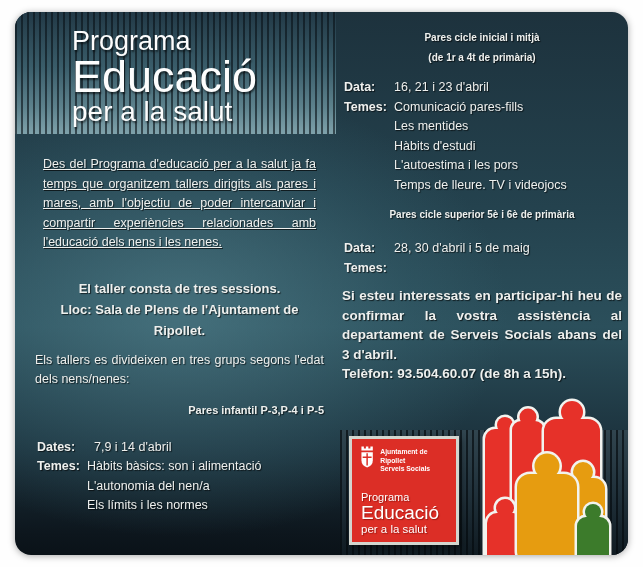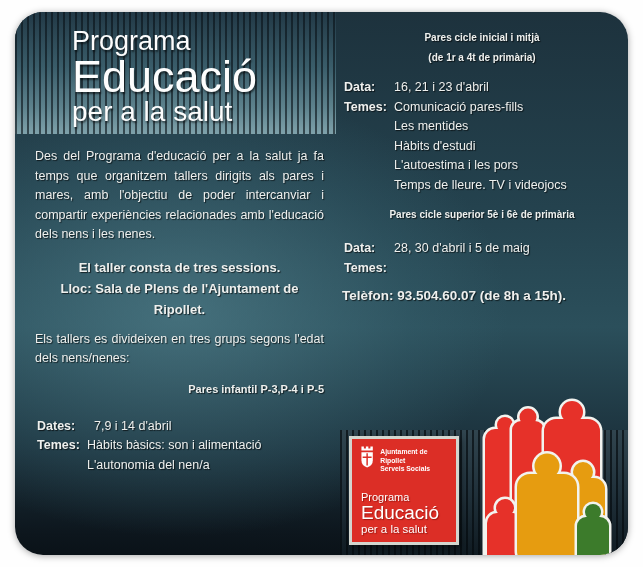--- a/index.html
+++ b/index.html
@@ -1,41 +1,41 @@
 <!DOCTYPE html>
 <html><head>
 <meta charset="utf-8">
 <style>
   html,body { margin:0; padding:0; background:#ffffff; }
   .page { position:relative; width:643px; height:567px; background:#fefefe; overflow:hidden;
           font-family:"Liberation Sans", sans-serif; }
   .card { position:absolute; left:15px; top:12px; width:613px; height:543px;
-          border-radius:28px; overflow:hidden;
+          border-radius:16px; overflow:hidden;
           background:
             radial-gradient(ellipse 420px 290px at 27% 55%, rgba(86,134,146,0.60), rgba(60,105,118,0.28) 55%, rgba(0,0,0,0) 78%),
             linear-gradient(180deg,#1d323d 0%,#24424e 36%,#2b4f5b 58%,#1b313c 80%,#0d161d 96%,#0a1218 100%);
           box-shadow:0 1px 7px rgba(0,0,0,0.35); }
 
   .stripes-title { position:absolute; left:0; top:0; width:321px; height:122px;
           background:
             repeating-linear-gradient(90deg, rgba(9,18,24,0.62) 0 2px, rgba(0,0,0,0) 2px 6px),
             linear-gradient(180deg,#223946 0%,#3a5d6a 45%,#5d828d 78%,#7fa2ab 100%);
           box-sizing:border-box; padding-left:57px; color:#fdfdfd;
           text-shadow:1px 2px 2px rgba(0,0,0,0.55); }
   .title-l1 { font-size:27px; line-height:29px; margin-top:15px; }
   .title-l2 { font-size:45px; line-height:41px; }
   .title-l3 { font-size:28px; line-height:30px; }
 
   .txt { color:#eef0ee; font-size:12.5px; line-height:19.5px;
          text-shadow:1px 1px 1px rgba(0,0,0,0.65); }
   .left-col  { position:absolute; left:20px;  top:135px; width:289px; }
   .right-col { position:absolute; left:327px; top:10px;  width:280px; }
 
-  .intro { text-align:justify; margin:0; }
-  .center-bold { text-align:center; font-weight:bold; font-size:13px; line-height:21px; margin:12px 0 0; }
+  .intro { text-align:justify; margin:8px;text-decoration:underline; }
+  .center-bold { text-align:center; font-weight:bold; font-size:13px; line-height:21px; margin:25px 0 0; }
   .groups { text-align:justify; margin:10px 0 0; }
   .group-heading { text-align:right; font-weight:bold; font-size:11px; line-height:20px; margin:10px 0 0; }
 
   .dl { display:grid; grid-template-columns:52px 1fr; margin:0; }
   .dl.gap { margin-top:18px; }
   .dlab { font-weight:bold; padding-left:2px; }
   .indent { padding-left:7px; }
 
   .rc-heading { text-align:center; font-weight:bold; font-size:10px; line-height:20px; margin:6px 0 0; }
   .rc-first { margin-top:10px; }
@@ -87,20 +87,21 @@
 
       <div class="dl gap">
         <div class="dlab">Dates:</div>
         <div class="indent">7,9 i 14 d'abril</div>
       </div>
       <div class="dl">
         <div class="dlab">Temes:</div>
         <div>
           <div>Hàbits bàsics: son i alimentació</div>
           <div>L'autonomia del nen/a</div>
+          <div>Els límits i les normes</div>
         </div>
       </div>
     </div>
 
     <div class="right-col txt">
       <div class="rc-heading">
         <div>Pares  cicle inicial i mitjà</div>
         <div>(de 1r a 4t de primària)</div>
       </div>
 
@@ -123,20 +124,21 @@
 
       <div class="dl rc-dl2">
         <div class="dlab">Data:</div>
         <div>28, 30 d'abril i 5 de maig</div>
       </div>
       <div class="dl">
         <div class="dlab">Temes:</div>
       </div>
 
       <div class="contact">
+        <span>Si esteu interessats en participar-hi  heu de confirmar la vostra assistència al departament de Serveis Socials abans del 3 d'abril.</span>
         <div>Telèfon: 93.504.60.07 (de 8h a 15h).</div>
       </div>
     </div>
 
     <div class="stripes-logo"></div>
 
     <svg class="family-svg" width="172" height="157" viewBox="0 0 172 157" xmlns="http://www.w3.org/2000/svg">
 
       <g>
         <g fill="#f2f3ef" stroke="#f2f3ef" stroke-width="5" stroke-linejoin="round">

